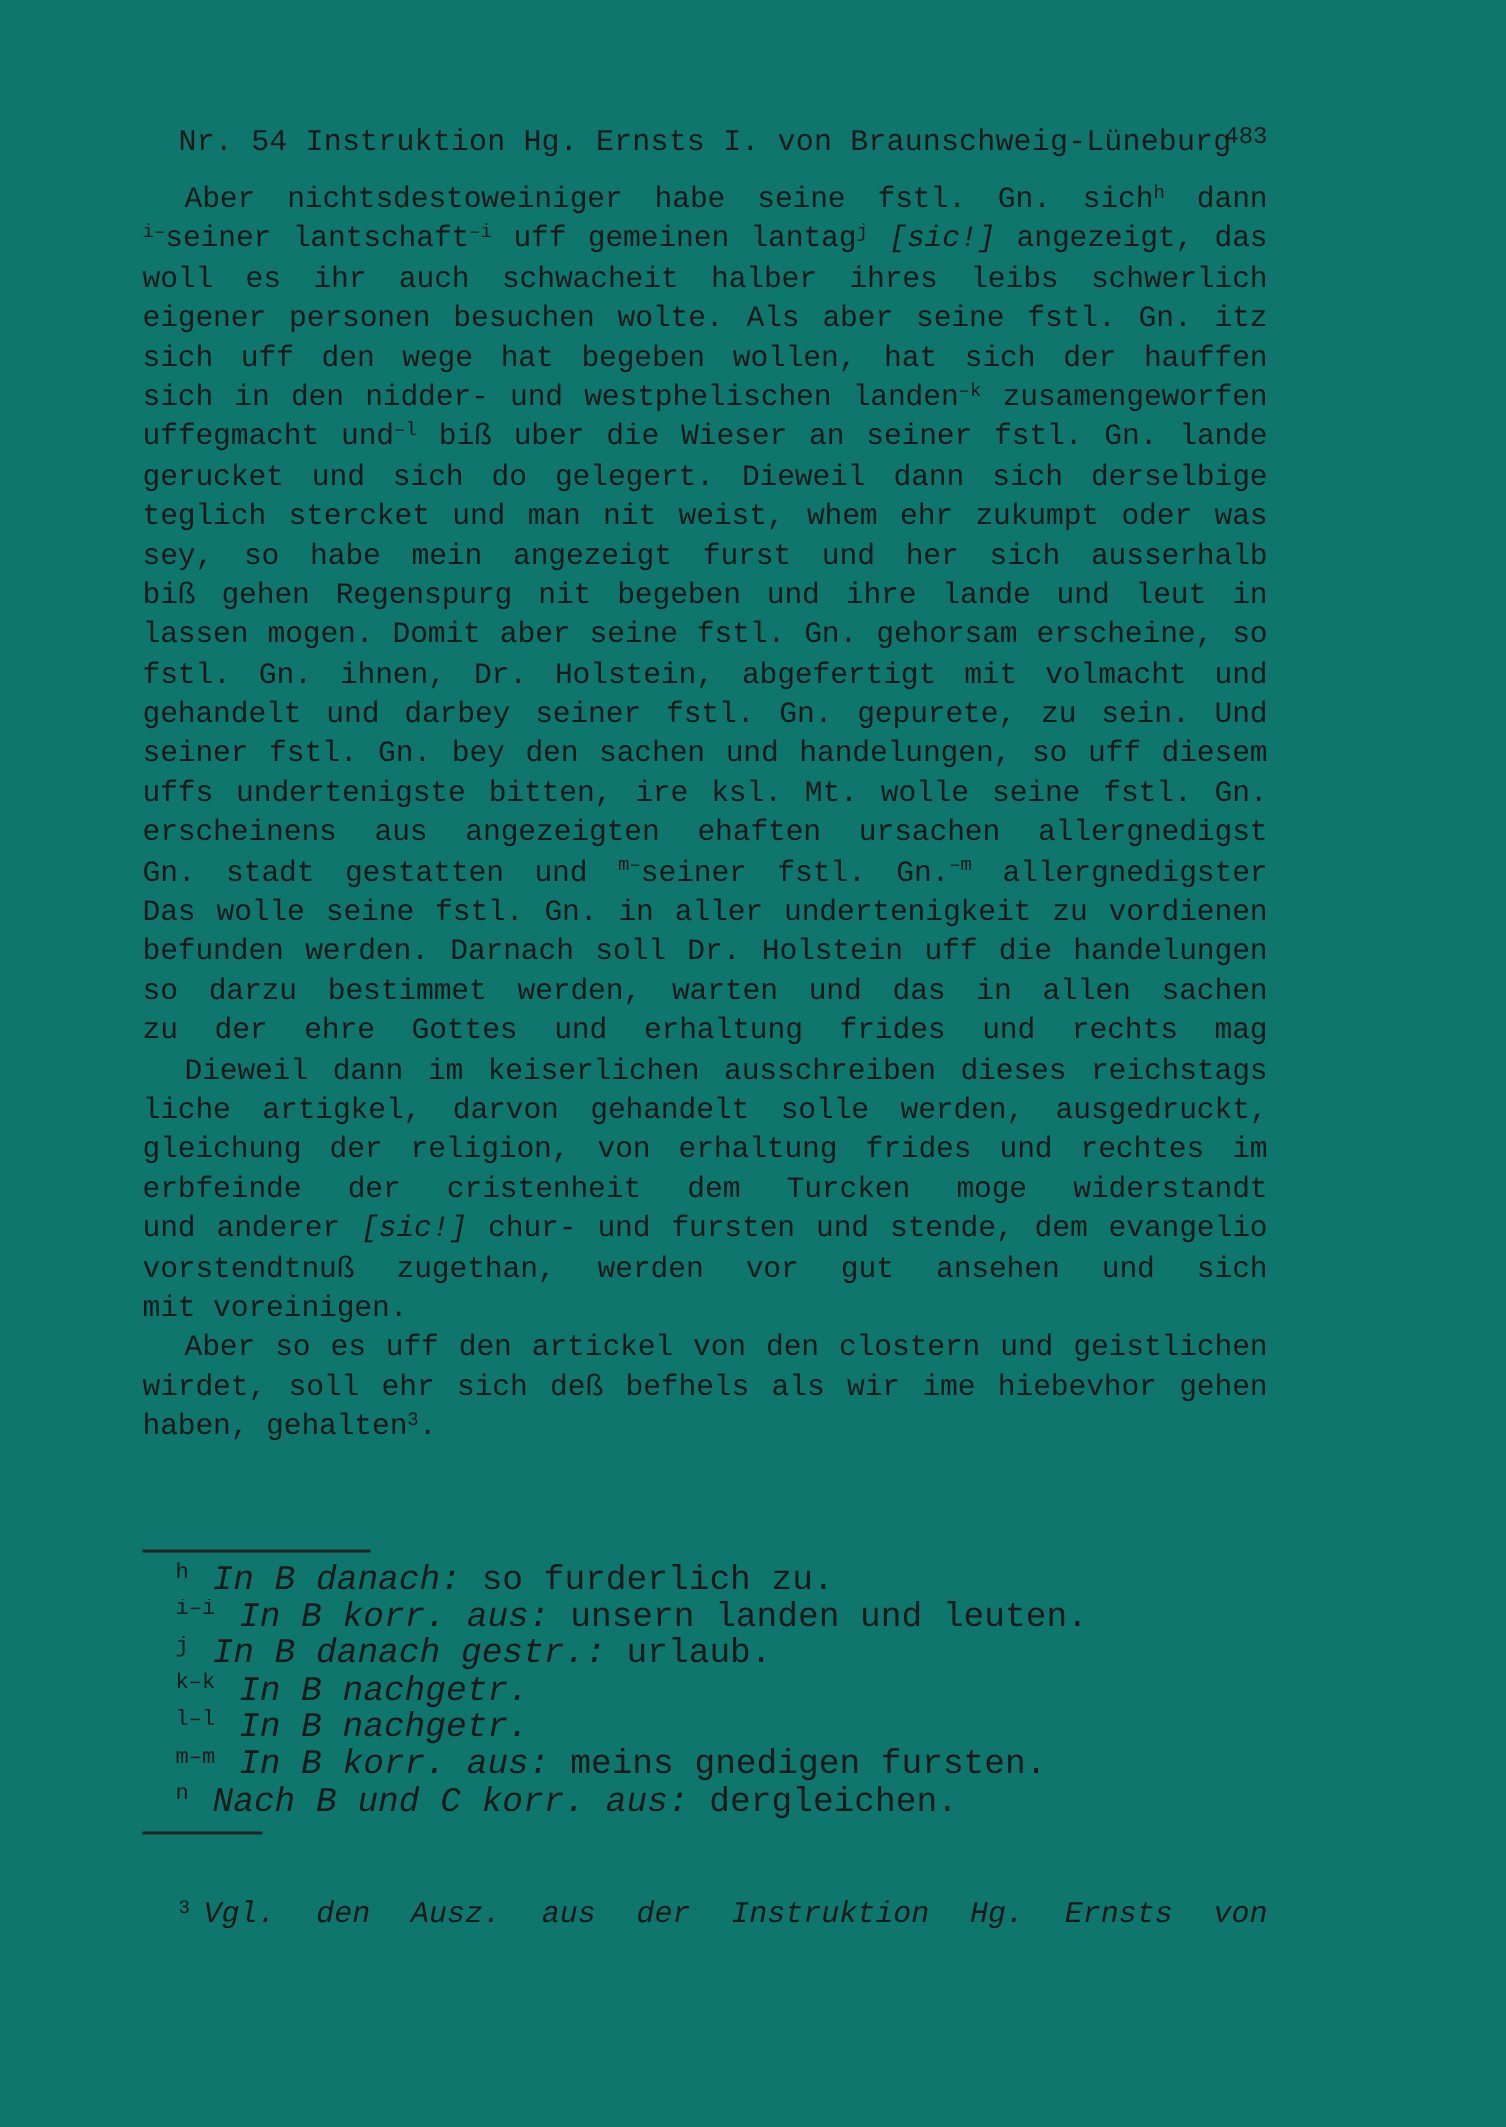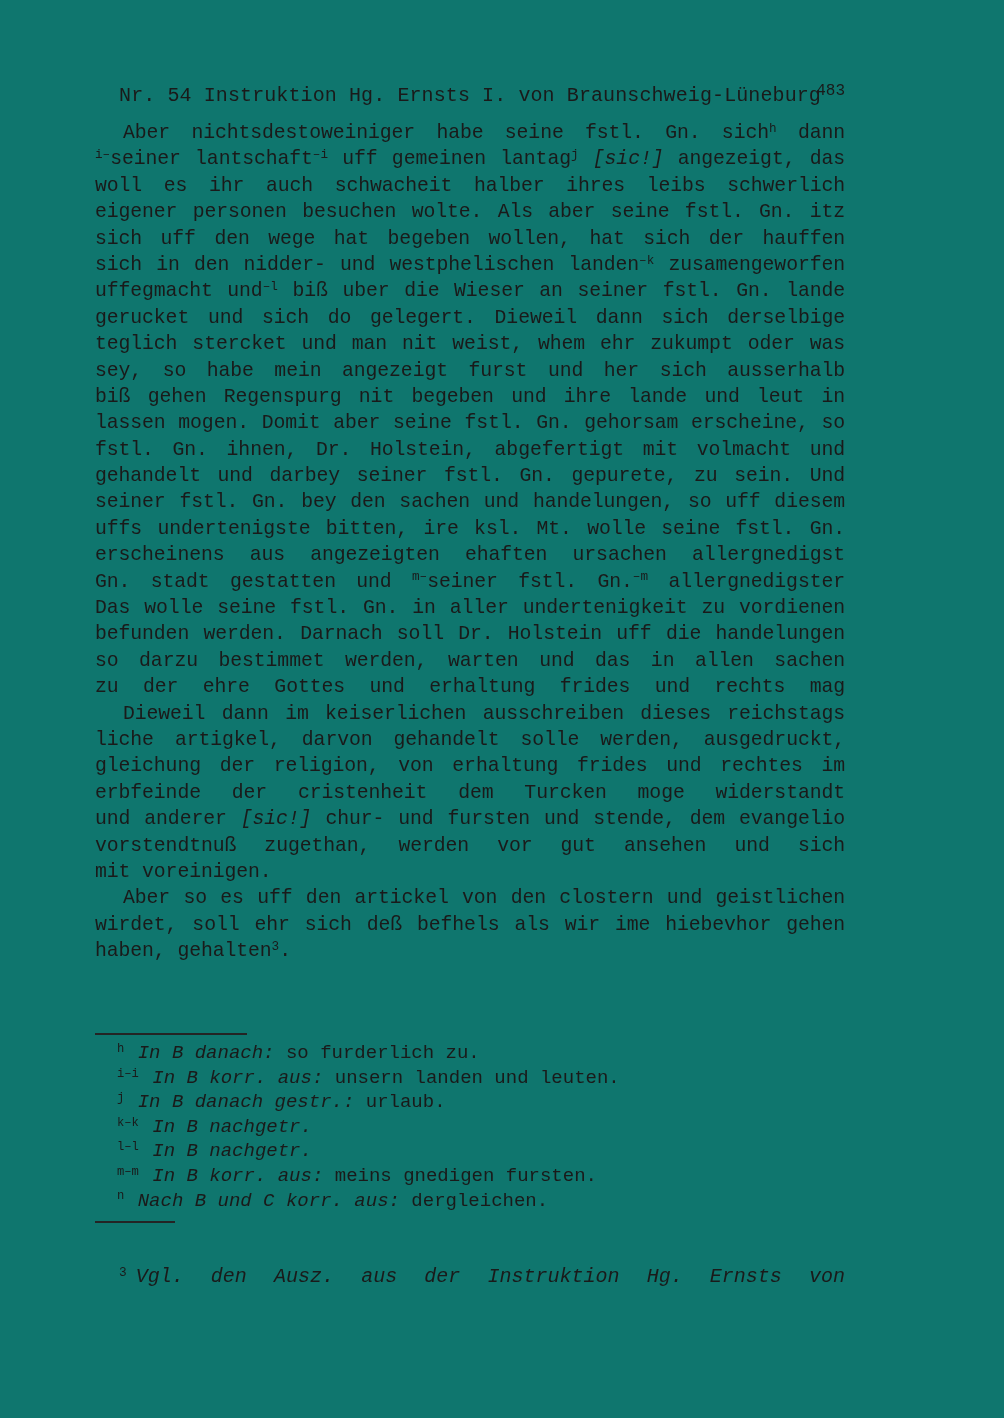--- a/index.html
+++ b/index.html
@@ -36,21 +36,21 @@
   .it  { font-style:italic; }
 
   
   .rule { position:absolute; left:95px; border-top:2px solid #242424; height:0; }
   .rule-apparatus { top:1033px; width:152px; }
   .rule-footnote  { top:1221px; width:80px; }
 
   
   .apparatus {
     position:absolute; top:1041px; left:95px; width:750px;
-    font-size:19px; line-height:24.6px;
+    font-size:23px; line-height:24.6px;
   }
   .note { padding-left:22px; height:24.6px; overflow:hidden; }
   .note .sup { margin-right:2px; }
 
   
   .footnotes {
     position:absolute; top:1264px; left:95px; width:750px;
     font-size:20px; line-height:25px;
   }
   .footnote {

